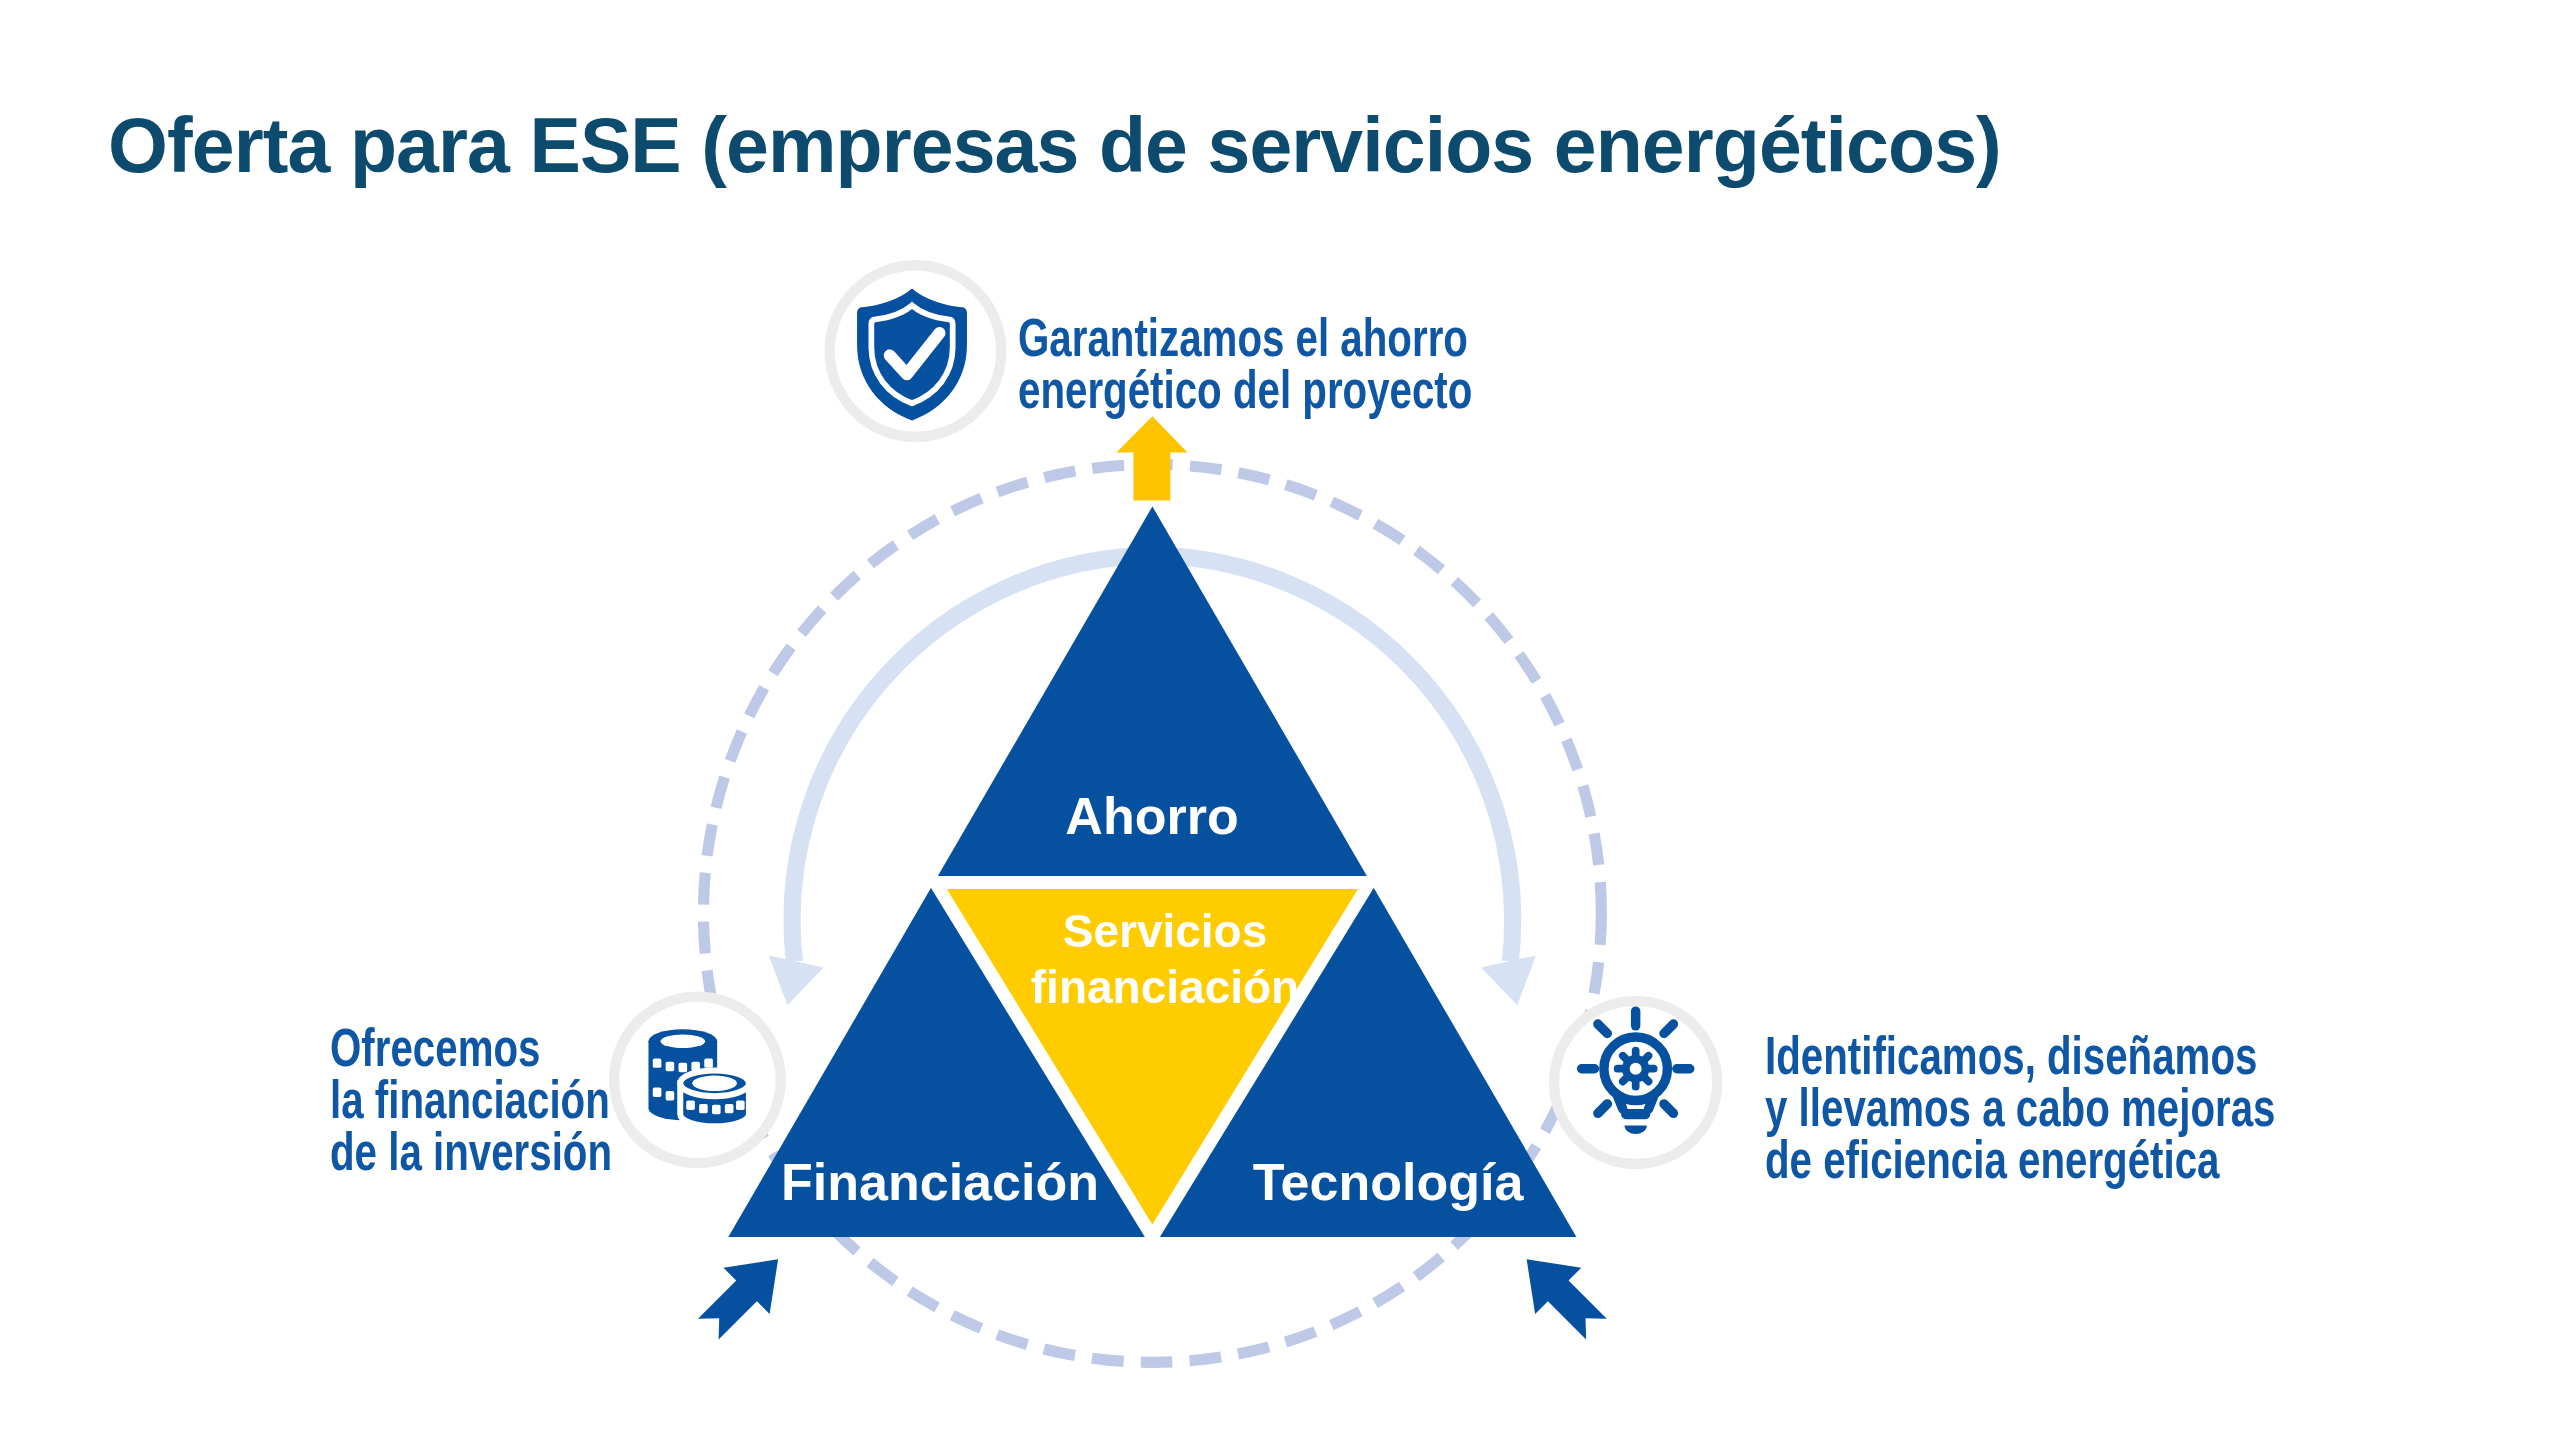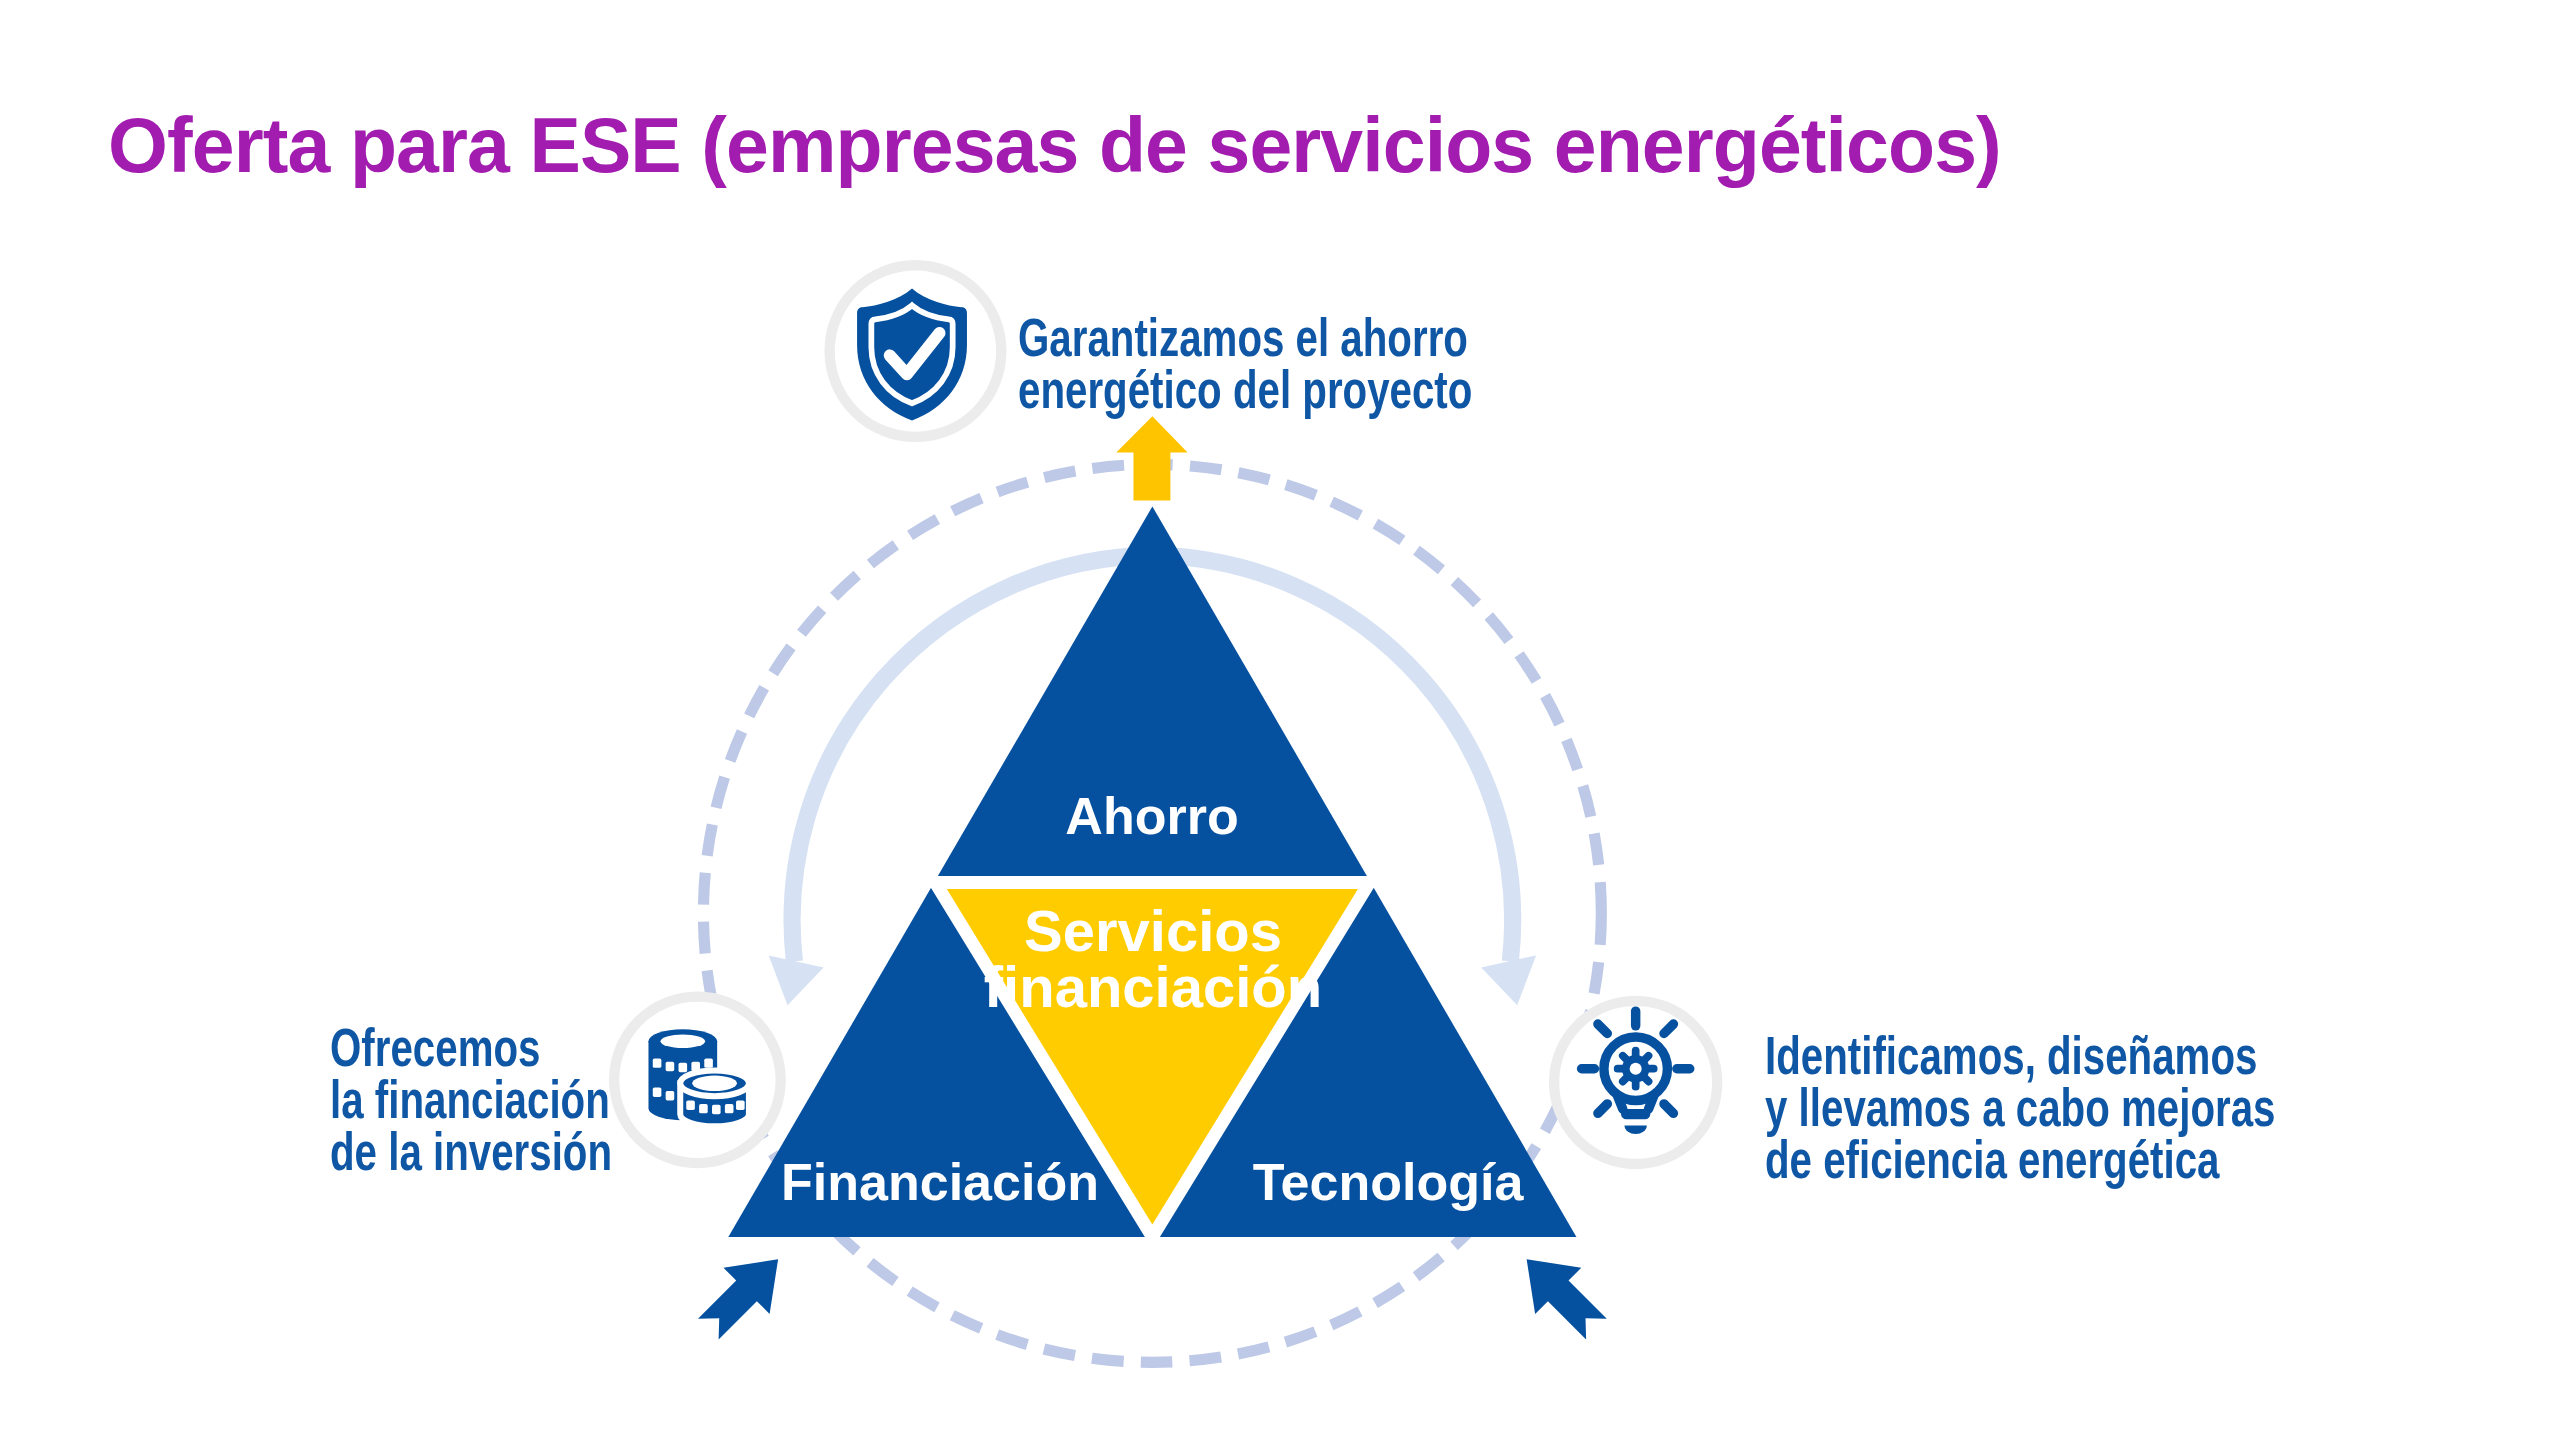--- a/index.html
+++ b/index.html
@@ -4,34 +4,34 @@
 <style>
   html,body{margin:0;padding:0;background:#ffffff;}
   #canvas{
     position:relative;width:2576px;height:1449px;background:#ffffff;overflow:hidden;
     font-family:"Liberation Sans","DejaVu Sans",sans-serif;
   }
   #diagram-svg{position:absolute;left:0;top:0;}
   .abs{position:absolute;}
   .title{
     left:108px;top:101px;
-    font-size:77px;font-weight:bold;color:#a21caf;letter-spacing:-0.9px;white-space:nowrap;
+    font-size:77px;font-weight:bold;color:#0c4a6e;letter-spacing:-0.9px;white-space:nowrap;
   }
   .annot{
     font-size:53px;font-weight:bold;color:#0F57A5;line-height:52px;white-space:nowrap;
     transform:scaleX(0.76);transform-origin:0 0;
   }
   .annot-top{left:1018px;top:312px;}
   .annot-left{left:330px;top:1022px;}
   .annot-right{left:1765px;top:1030px;}
   .tri-label{
     color:#ffffff;font-size:52px;font-weight:bold;white-space:nowrap;
     transform:translate(-50%,-50%);text-align:center;
   }
-  .tri-label.small{font-size:58px;line-height:56px;}
+  .tri-label.small{font-size:46px;line-height:56px;margin-left:12px;}
   .lbl-ahorro{left:1152px;top:816px;}
   .lbl-servicios{left:1153px;top:959px;}
   .lbl-financiacion{left:940px;top:1182px;}
   .lbl-tecnologia{left:1388px;top:1182px;}
 </style>
 </head>
 <body>
 
 <div id="canvas">
 

